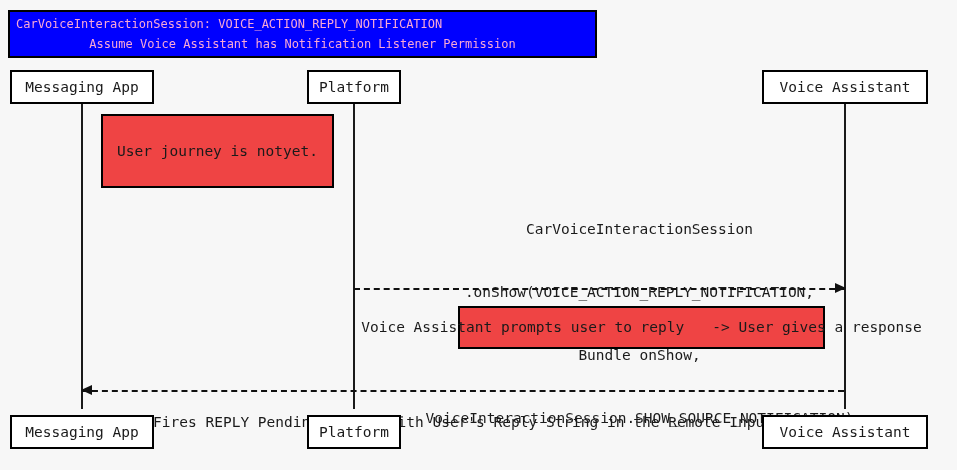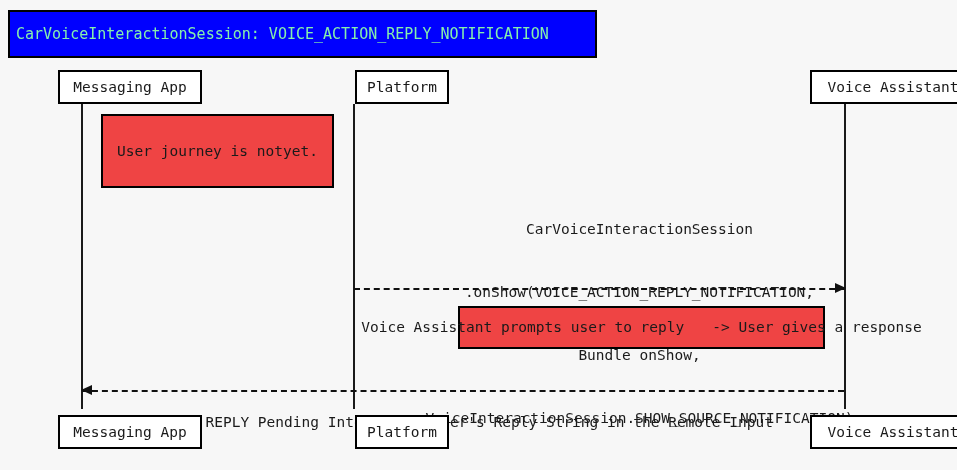--- a/index.html
+++ b/index.html
@@ -27,43 +27,42 @@
     height: 48px;
     background: #0000ff;
     border: 2px solid #000000;
     box-sizing: border-box;
     display: flex;
     flex-direction: column;
     align-items: center;
     justify-content: center;
   }
   .title-line {
-    color: #86efac;
-    font-size: 15px;
+    color: #f9a8d4;
+    font-size: 12px;
     line-height: 20px;
     letter-spacing: 0px;
     white-space: pre;
     text-align: right;
   }
   .title-line.first { align-self: flex-start; padding-left: 6px; }
   
   .participant {
     position: absolute;
     background: #ffffff;
     border: 2px solid #000000;
     box-sizing: border-box;
     display: flex;
     align-items: center;
     justify-content: center;
     font-size: 14.5px;
     color: #1a1a1a;
     white-space: pre;
     height: 34px;
     z-index: 3;
-    margin-left: 48px;
   }
   
   .lifeline {
     position: absolute;
     width: 2px;
     background: #1a1a1a;
     z-index: 1;
   }
   
   .note {
@@ -124,20 +123,21 @@
     border-right: 11px solid #111111;
   }
 </style>
 </head>
 <body>
 
 <div id="diagram">
 
   <div class="title-box">
     <div class="title-line first">CarVoiceInteractionSession: VOICE_ACTION_REPLY_NOTIFICATION</div>
+    <div class="title-line">Assume Voice Assistant has Notification Listener Permission</div>
   </div>
 
   <div class="lifeline" style="left:81px; top:104px; height:305px;"></div>
   <div class="lifeline" style="left:353px; top:104px; height:305px;"></div>
   <div class="lifeline" style="left:844px; top:104px; height:305px;"></div>
 
   <div class="participant" style="left:10px; top:70px; width:144px;">
     <span>Messaging App</span>
   </div>
   <div class="participant" style="left:307px; top:70px; width:94px;">

